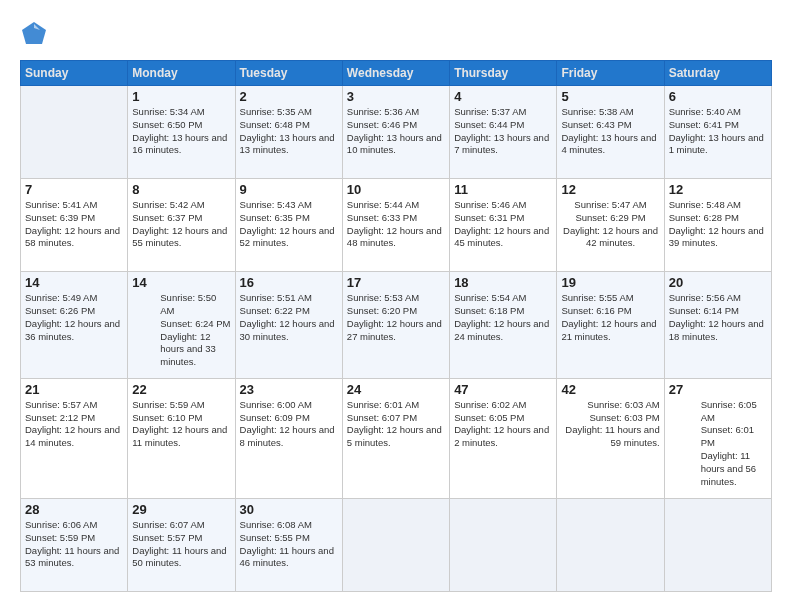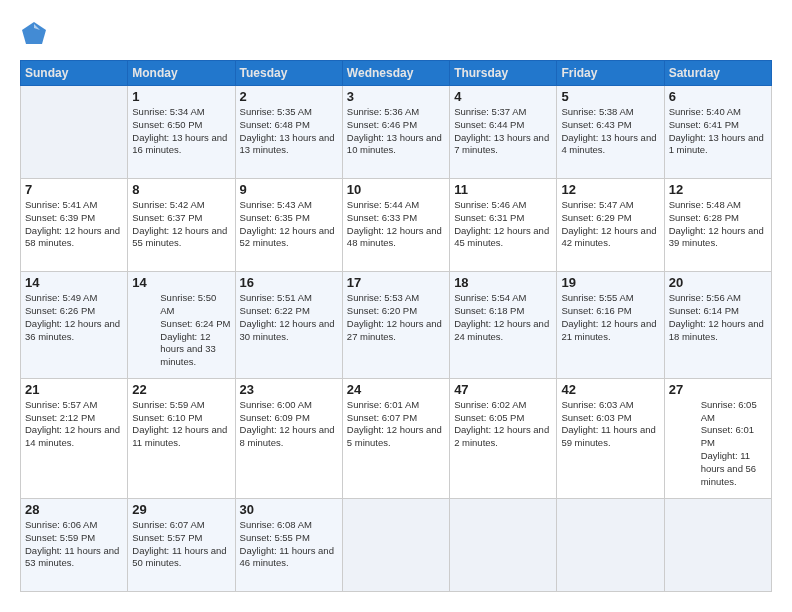--- a/index.html
+++ b/index.html
@@ -199,21 +199,21 @@
 Daylight: 12 hours and 48 minutes.</div>
           </td>
           <td>
             <span class="day-number">11</span>
             <div class="cell-text" style="white-space: pre-line;">Sunrise: 5:46 AM
 Sunset: 6:31 PM
 Daylight: 12 hours and 45 minutes.</div>
           </td>
           <td>
             <span class="day-number">12</span>
-            <div class="cell-text" style="white-space: pre-line;">Sunrise: 5:47 AM
+            <div class="cell-text" style="white-space: pre-line; text-align: center;">Sunrise: 5:47 AM
 Sunset: 6:29 PM
 Daylight: 12 hours and 42 minutes.</div>
           </td>
           <td>
             <span class="day-number">12</span>
             <div class="cell-text" style="white-space: pre-line;">Sunrise: 5:48 AM
 Sunset: 6:28 PM
 Daylight: 12 hours and 39 minutes.</div>
           </td>
         </tr>
@@ -287,21 +287,21 @@
 Daylight: 12 hours and 5 minutes.</div>
           </td>
           <td>
             <span class="day-number">47</span>
             <div class="cell-text" style="white-space: pre-line;">Sunrise: 6:02 AM
 Sunset: 6:05 PM
 Daylight: 12 hours and 2 minutes.</div>
           </td>
           <td>
             <span class="day-number">42</span>
-            <div class="cell-text" style="white-space: pre-line;">Sunrise: 6:03 AM
+            <div class="cell-text" style="white-space: pre-line; text-align: right;">Sunrise: 6:03 AM
 Sunset: 6:03 PM
 Daylight: 11 hours and 59 minutes.</div>
           </td>
           <td>
             <span class="day-number">27</span>
             <div class="cell-text" style="white-space: pre-line; margin-left: 32px;">Sunrise: 6:05 AM
 Sunset: 6:01 PM
 Daylight: 11 hours and 56 minutes.</div>
           </td>
         </tr>

